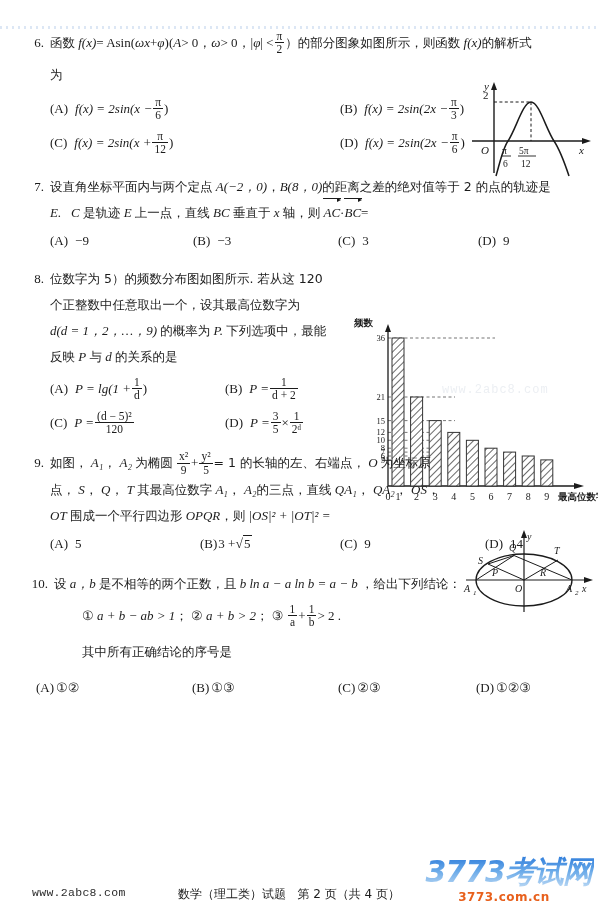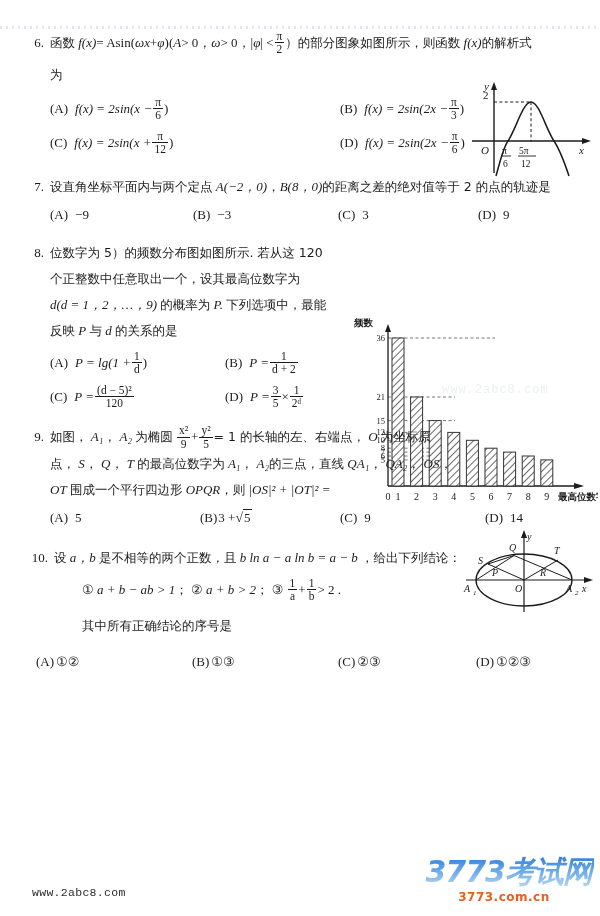--- a/index.html
+++ b/index.html
@@ -236,20 +236,32 @@
     </svg>
   </div>
 
   <div class="q" style="margin-top:14px;">
     <div class="q-head">
       <div class="q-num">7.</div>
       <div class="q-body">
         <div class="line">
           <span class="cn">设直角坐标平面内与两个定点</span>
           <i class="v">A(−2，0)</i><span class="cn">，</span><i class="v">B(8，0)</i><span class="cn">的距离之差的绝对值等于 2 的点的轨迹是</span>
+        </div>
+        <div class="line">
+          <i class="v">E.</i>&nbsp;&nbsp;
+          <i class="v">C</i>
+          <span class="cn">是轨迹</span>
+          <i class="v">E</i>
+          <span class="cn">上一点，直线</span>
+          <i class="v">BC</i>
+          <span class="cn">垂直于</span>
+          <i class="v">x</i>
+          <span class="cn">轴，则</span>
+          <i class="v vec">AC</i><span>·</span><i class="v vec">BC</i><span>=</span>
         </div>
       </div>
     </div>
     <div class="opts">
       <div class="opt" style="width:143px;">
         <span class="opt-lab">(A)</span>
         <span>−9</span>
       </div>
       <div class="opt" style="width:145px;">
         <span class="opt-lab">(B)</span>
@@ -393,21 +405,21 @@
           <span class="cn">为椭圆</span>
           <span class="frac"><span class="num">x²</span><span class="den">9</span></span><span>+</span><span class="frac"><span class="num">y²</span><span class="den">5</span></span><span class="cn">= 1 的长轴的左、右端点，</span>
           <i class="v">O</i>
           <span class="cn">为坐标原</span>
         </div>
         <div class="line">
           <span class="cn">点，</span>
           <i class="v">S</i>，
           <i class="v">Q</i>，
           <i class="v">T</i>
-          <span class="cn">的最高位数字为</span>
+          <span class="cn">其最高位数字</span>
           <i class="v">A₁</i>，
           <i class="v">A₂</i><span class="cn">的三点，直线</span>
           <i class="v">QA₁</i>，
           <i class="v">QA₂</i>，
           <i class="v">OS</i>，
         </div>
         <div class="line">
           <i class="v">OT</i>
           <span class="cn">围成一个平行四边形</span>
           <i class="v">OPQR</i><span class="cn">，则</span>
@@ -511,19 +523,23 @@
       </div>
       <div class="opt">
         <span class="opt-lab" style="margin-right:2px;">(D)</span>
         <span>①②③</span>
       </div>
     </div>
   </div>
 
   <div class="footer">
     <div class="foot-left">www.2abc8.com</div>
+    <div class="foot-center">
+      <span>数学（理工类）试题</span>
+      &nbsp;&nbsp;<span>第 2 页（共 4 页）</span>
+    </div>
     <div class="logo">
       <div class="logo-main">3773考试网</div>
       <div class="logo-sub">3773.com.cn</div>
     </div>
   </div>
 
 </div>
 
 </body></html>

